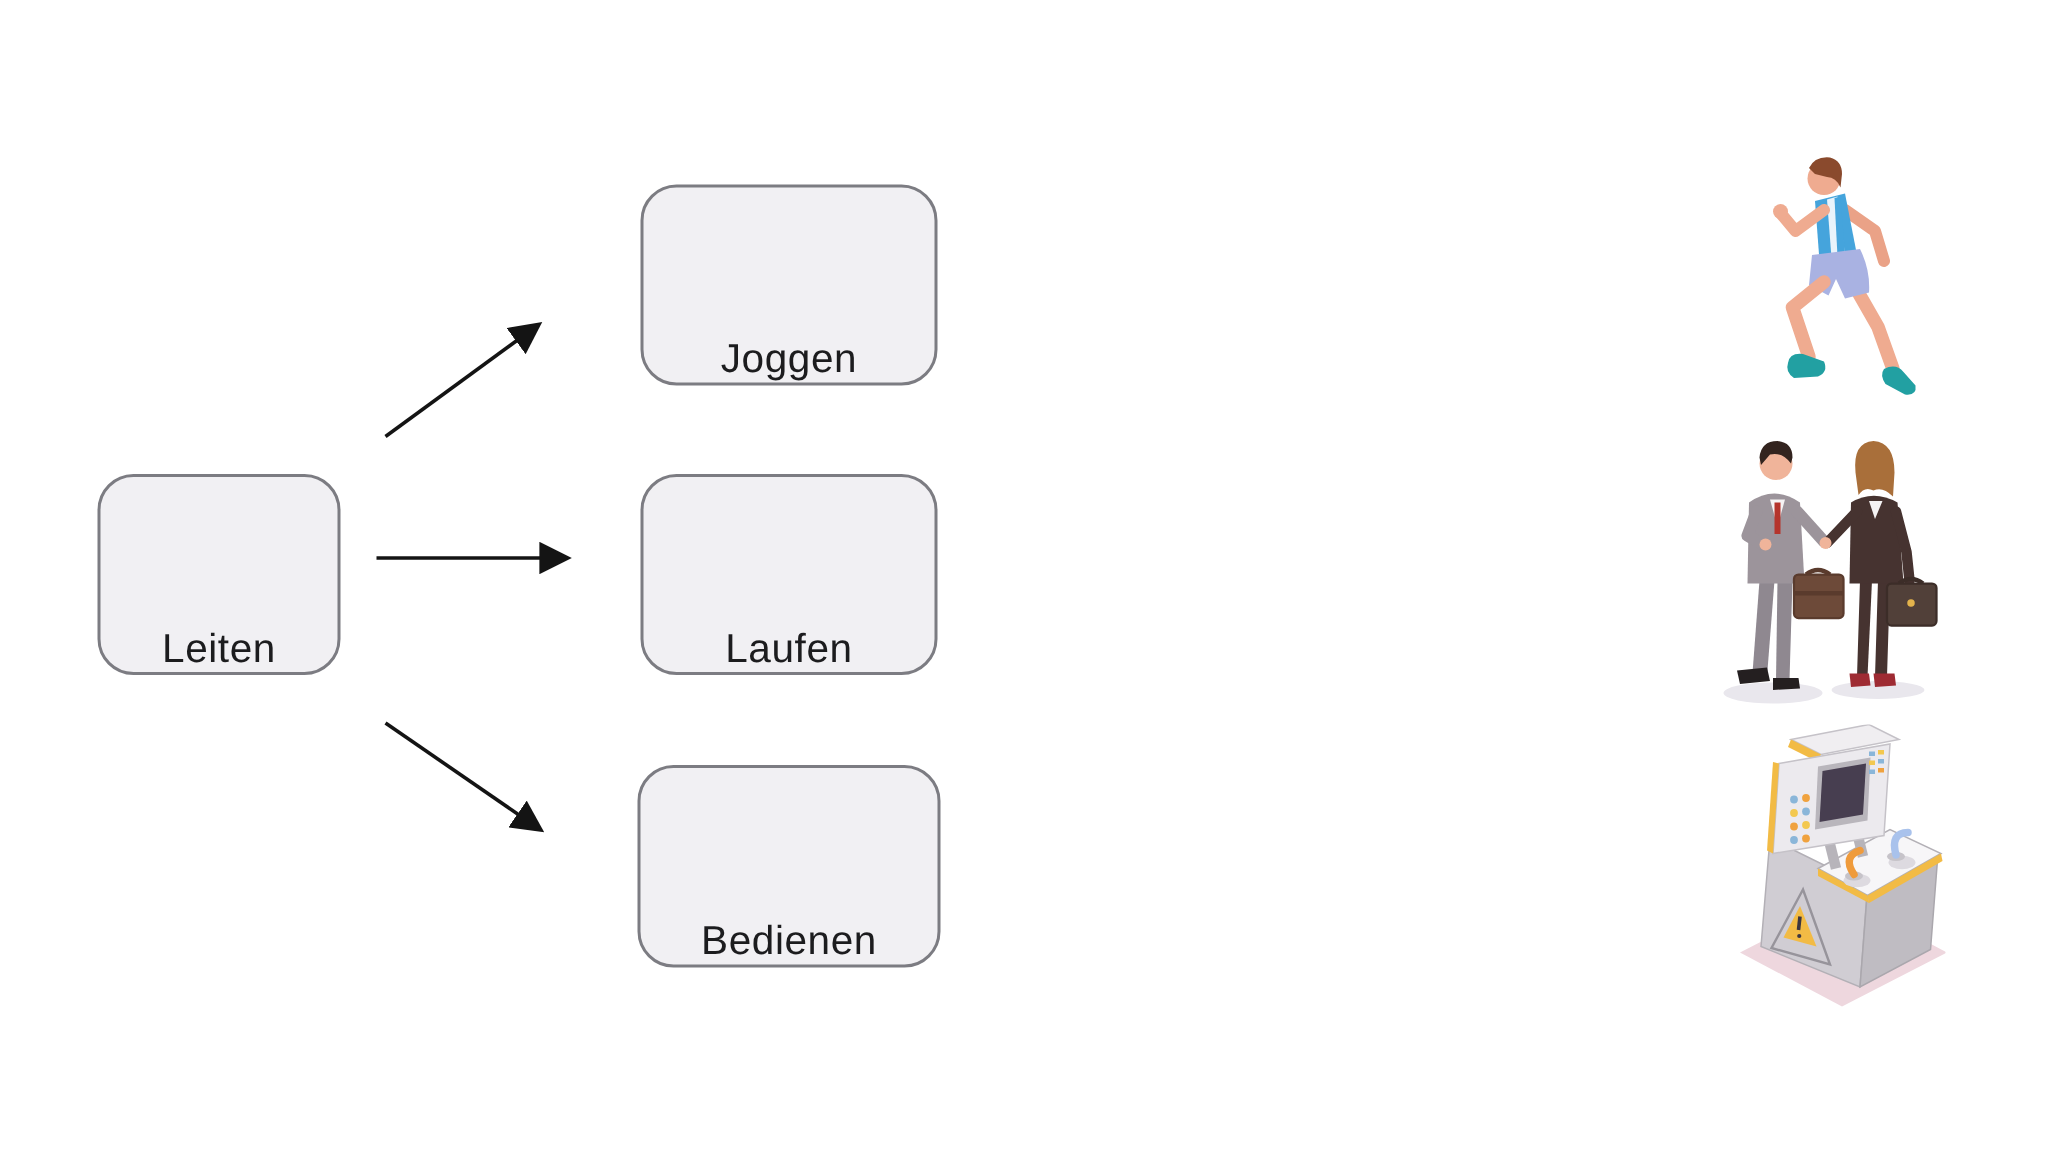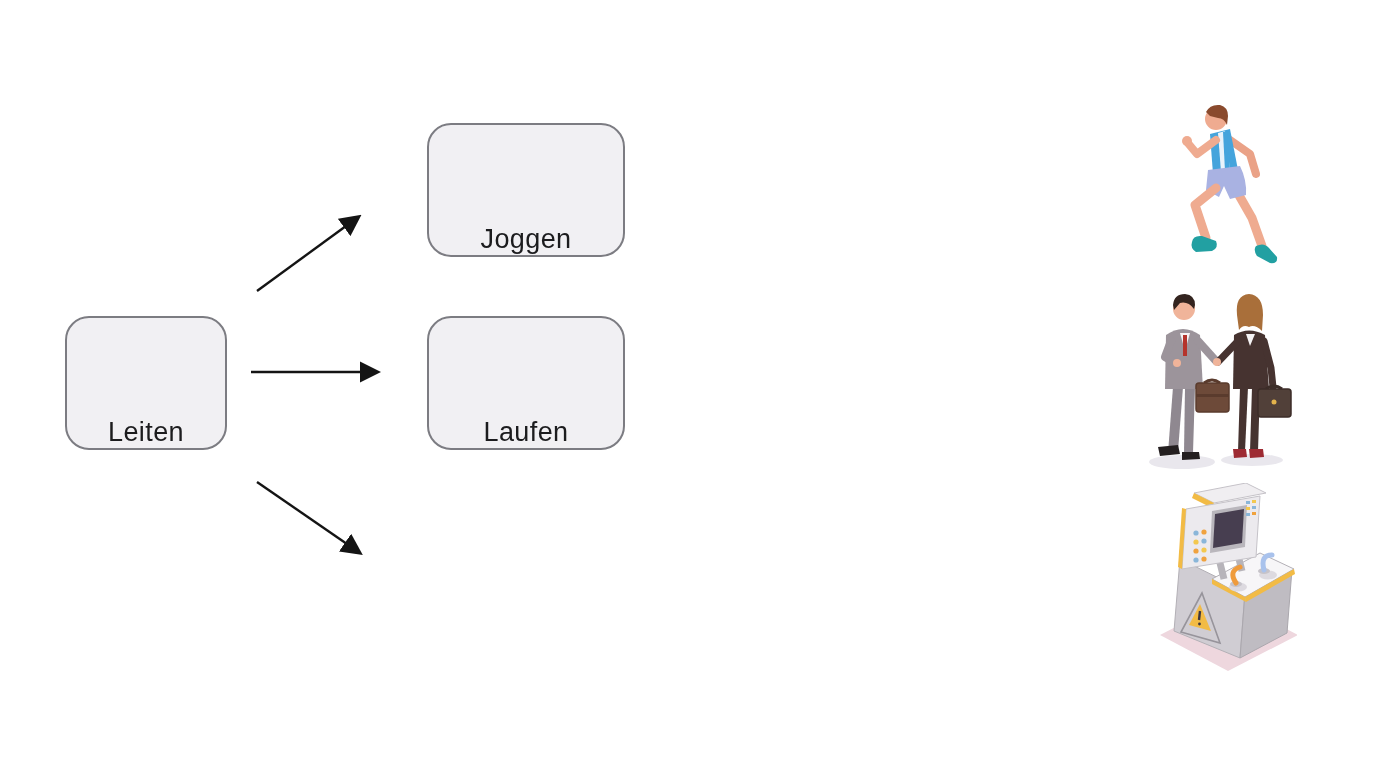--- a/index.html
+++ b/index.html
@@ -59,20 +59,23 @@
 
   <div class="node node-laufen">
     <span>Leiten</span>
   </div>
   <div class="node node-joggen">
     <span>Joggen</span>
   </div>
   <div class="node node-leiten">
     <span>Laufen</span>
   </div>
+  <div class="node node-bedienen">
+    <span>Bedienen</span>
+  </div>
 
   <div class="illus illus-runner" aria-label="runner-jogging-illustration">
     <svg viewBox="0 0 110 180">
 
       <polyline points="50,44 70,58 76,78" stroke="#eaa287" stroke-width="8" stroke-linecap="round" stroke-linejoin="round" fill="none"></polyline>
 
       <polyline points="56,94 72,122 82,150" stroke="#efab90" stroke-width="9" stroke-linecap="round" stroke-linejoin="round" fill="none"></polyline>
       <path d="M76,150 Q84,146 89,152 L97,161 Q98,168 90,167 L77,160 Q73,154 76,150 Z" fill="#22a0a2"></path>
 
       <polygon points="30,38 50,33 58,74 33,78" fill="#45a4dc"></polygon>

